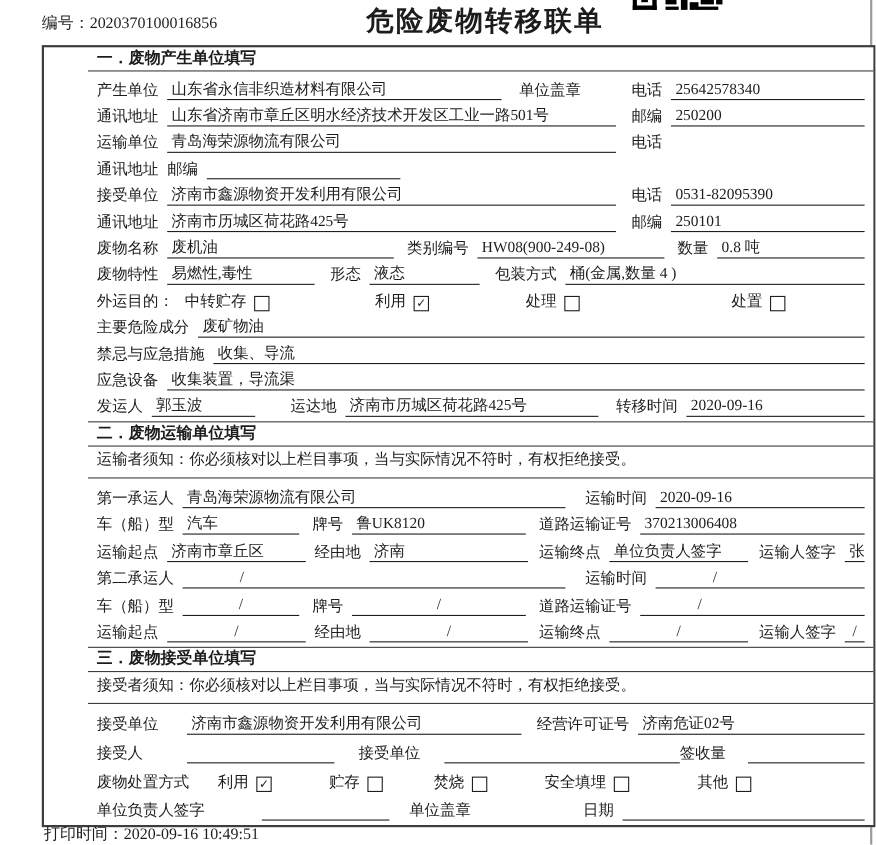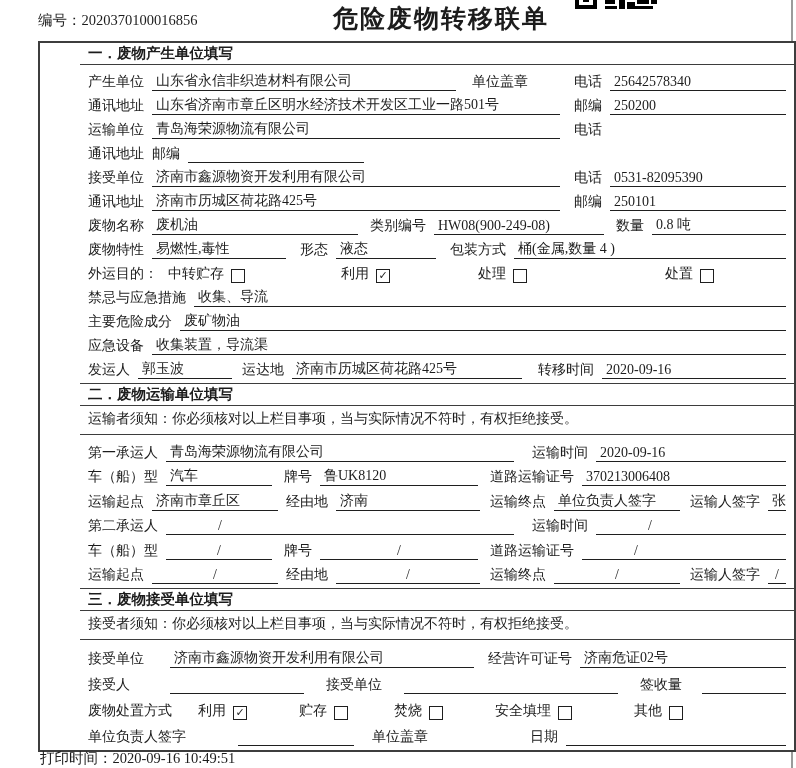--- a/index.html
+++ b/index.html
@@ -147,38 +147,38 @@
         <span>处理</span>
         <span class="cb"><span></span></span>
       </span>
       <span class="opt" style="margin-left:138px">
         <span>处置</span>
         <span class="cb"><span></span></span>
       </span>
     </div>
 
     <div class="row">
+      <span class="lbl">主要危险成分</span>
+      <span class="fld grow">废矿物油</span>
+    </div>
+
+    <div class="row">
       <span class="lbl">禁忌与应急措施</span>
       <span class="fld grow">收集、导流</span>
     </div>
 
     <div class="row">
-      <span class="lbl">主要危险成分</span>
-      <span class="fld grow">废矿物油</span>
-    </div>
-
-    <div class="row">
       <span class="lbl">应急设备</span>
       <span class="fld grow">收集装置，导流渠</span>
     </div>
 
     <div class="row">
       <span class="lbl">发运人</span>
       <span class="fld" style="width:86px">郭玉波</span>
-      <span class="lbl" style="margin-left:10px">运达地</span>
+      <span class="lbl" style="margin-left:32px">运达地</span>
       <span class="fld" style="width:222px">济南市历城区荷花路425号</span>
       <span class="lbl" style="margin-left:16px">转移时间</span>
       <span class="fld grow">2020-09-16</span>
     </div>
   </div>
 
   <div class="sec-h">二．废物运输单位填写</div>
   <div class="cell notice">运输者须知：你必须核对以上栏目事项，当与实际情况不符时，有权拒绝接受。</div>
   <div class="cell">
 
@@ -246,21 +246,21 @@
       <span class="fld" style="width:296px;margin-left:18px">济南市鑫源物资开发利用有限公司</span>
       <span class="lbl" style="margin-left:14px">经营许可证号</span>
       <span class="fld grow">济南危证02号</span>
     </div>
 
     <div class="row s3row">
       <span class="lbl">接受人</span>
       <span class="fld" style="width:126px;margin-left:32px"></span>
       <span class="lbl" style="margin-left:22px">接受单位</span>
       <span class="fld" style="width:206px;margin-left:14px"></span>
-      <span class="lbl" style="margin-left:22px">签收量</span>
+      <span class="lbl" style="">签收量</span>
       <span class="fld grow" style="margin-left:12px"></span>
     </div>
 
     <div class="row s3row">
       <span class="lbl">废物处置方式</span>
       <span class="opt" style="margin-left:18px">
         <span>利用</span>
         <span class="cb"><span>✓</span></span>
       </span>
       <span class="opt" style="margin-left:52px">

